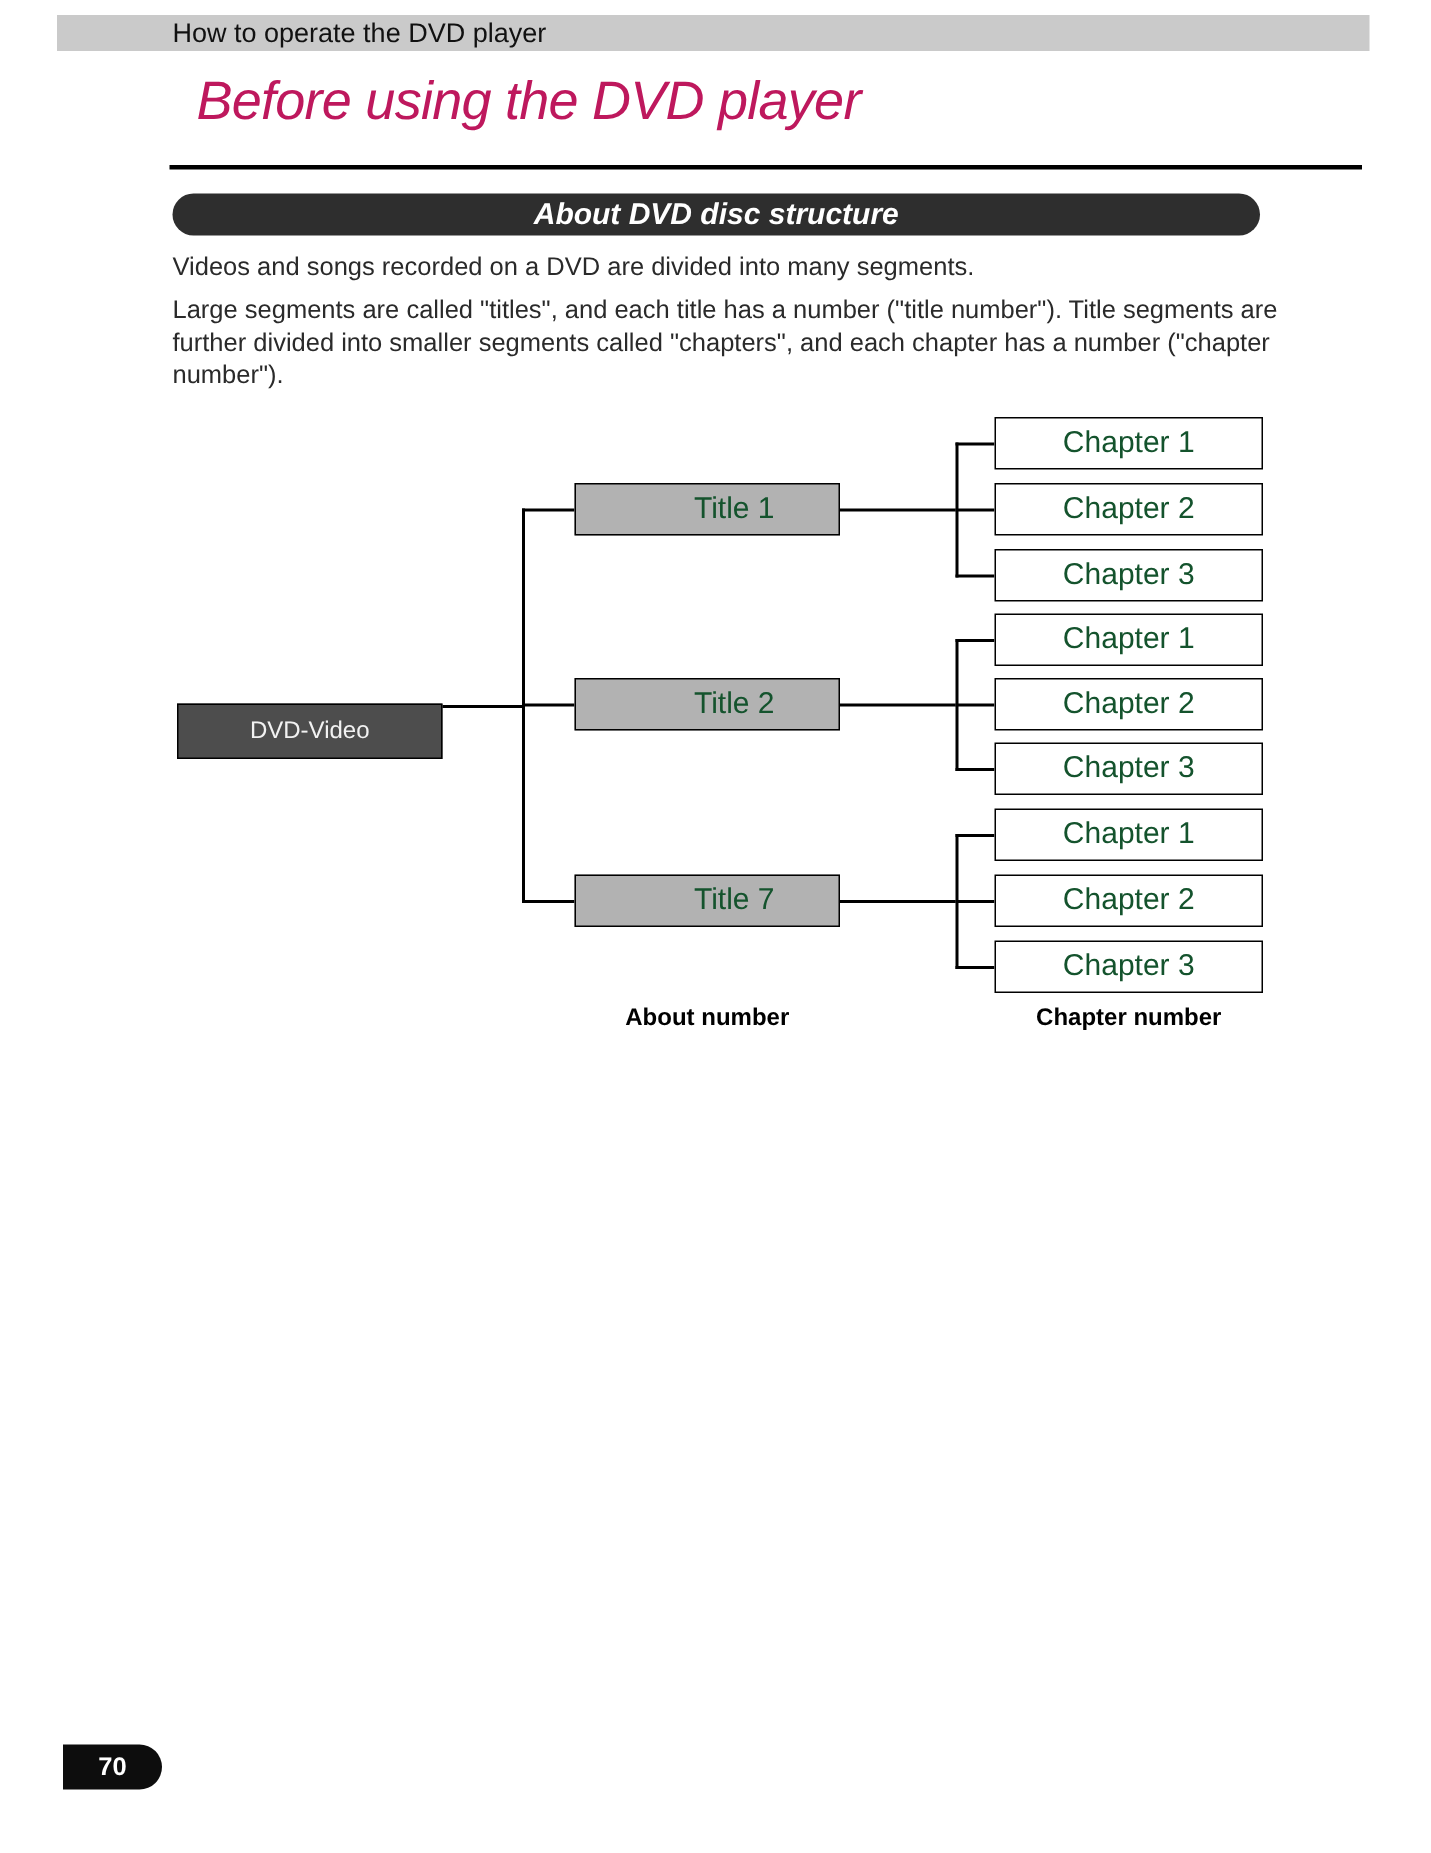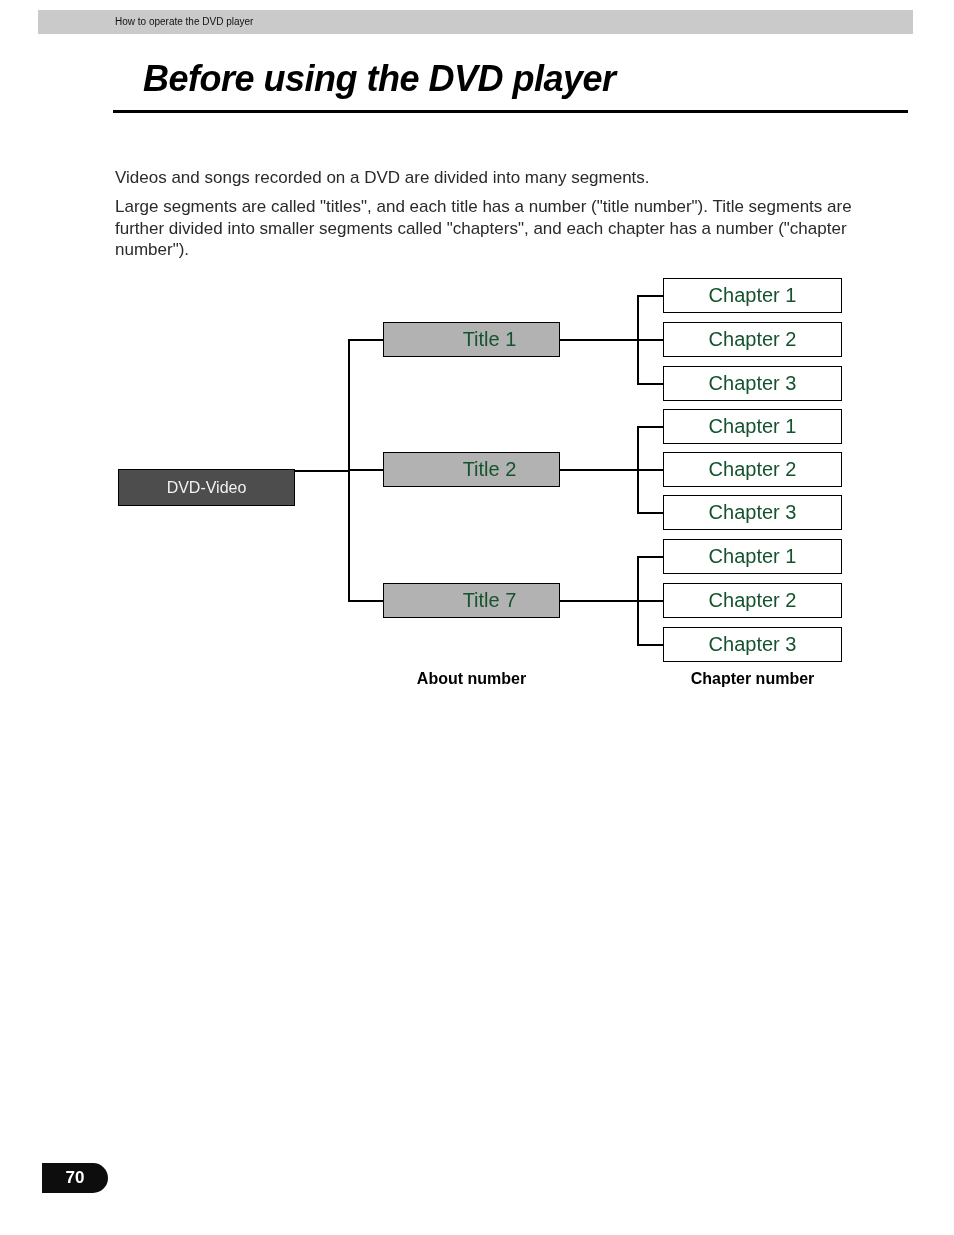--- a/index.html
+++ b/index.html
@@ -10,25 +10,25 @@
   html,body{margin:0;padding:0;background:#ffffff;}
   .page{
     position:relative; width:954px; height:1235px; background:#ffffff;
     font-family:"Liberation Sans", sans-serif; color:#1a1a1a; overflow:hidden;
   }
   .header-bar{
     position:absolute; left:38px; top:10px; width:875px; height:24px;
     background:var(--header-bar-bg);
   }
   .header-bar span{
-    position:absolute; left:77px; top:0; line-height:24px; font-size:10px; color:#111;
+    position:absolute; left:77px; top:0; line-height:24px; font-size:18px; color:#111;
   }
   .page-title{
-    position:absolute; left:127px; top:42px; margin:16px;
-    font-size:36px; font-weight:bold; font-style:italic; letter-spacing:-0.5px; color:#000000;
+    position:absolute; left:127px; top:42px; margin:4px;
+    font-size:36px; font-weight:normal; font-style:italic; letter-spacing:-0.5px; color:#be185d;
     white-space:nowrap;
   }
   .title-rule{
     position:absolute; left:113px; top:110px; width:795px; height:3px; background:#000;
   }
   .section-pill{
     position:absolute; left:115px; top:129px; width:725px; height:28px;
     background:var(--pill-bg); border-radius:14px;
     display:flex; align-items:center; justify-content:center;
   }
@@ -73,20 +73,23 @@
 
 <div class="page">
 
   <div class="header-bar">
     <span>How to operate the DVD player</span>
   </div>
 
   <h1 class="page-title">Before using the DVD player</h1>
   <div class="title-rule"></div>
 
+  <div class="section-pill">
+    <span>About DVD disc structure</span>
+  </div>
 
   <p class="body-par p1">Videos and songs recorded on a DVD are divided into many segments.</p>
   <p class="body-par p2">Large segments are called "titles", and each title has a number ("title number").  Title segments are further divided into smaller segments called "chapters", and each chapter has a number ("chapter number").</p>
 
   <div class="diagram" id="diagram">
       <div class="dg-box dg-root" style="left: 118px; top: 452px; width: 177px; height: 37px;">DVD-Video</div>
       <div class="dg-line" style="left: 295px; top: 470px; width: 53px; height: 2px;"></div>
       <div class="dg-line" style="left: 348px; top: 339px; width: 2px; height: 263px;"></div>
       <div class="dg-line" style="left: 348px; top: 339px; width: 35px; height: 2px;"></div>
       <div class="dg-box dg-title" style="left: 383px; top: 322px; width: 177px; height: 35px;">Title 1</div>

